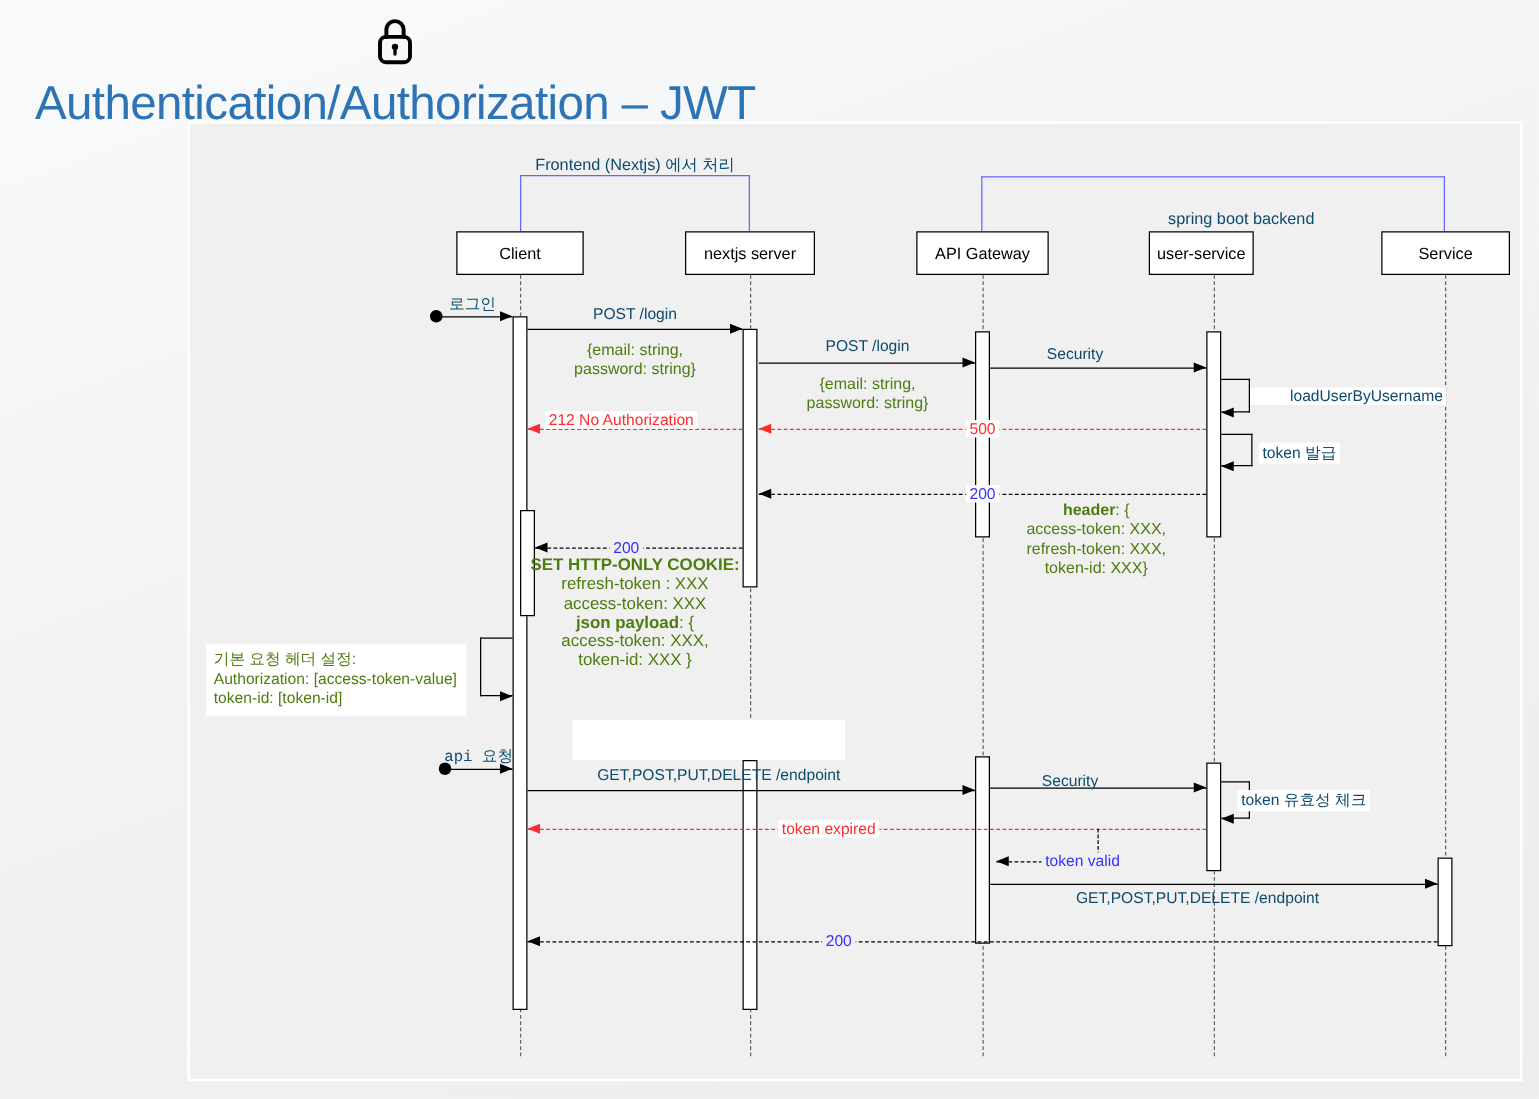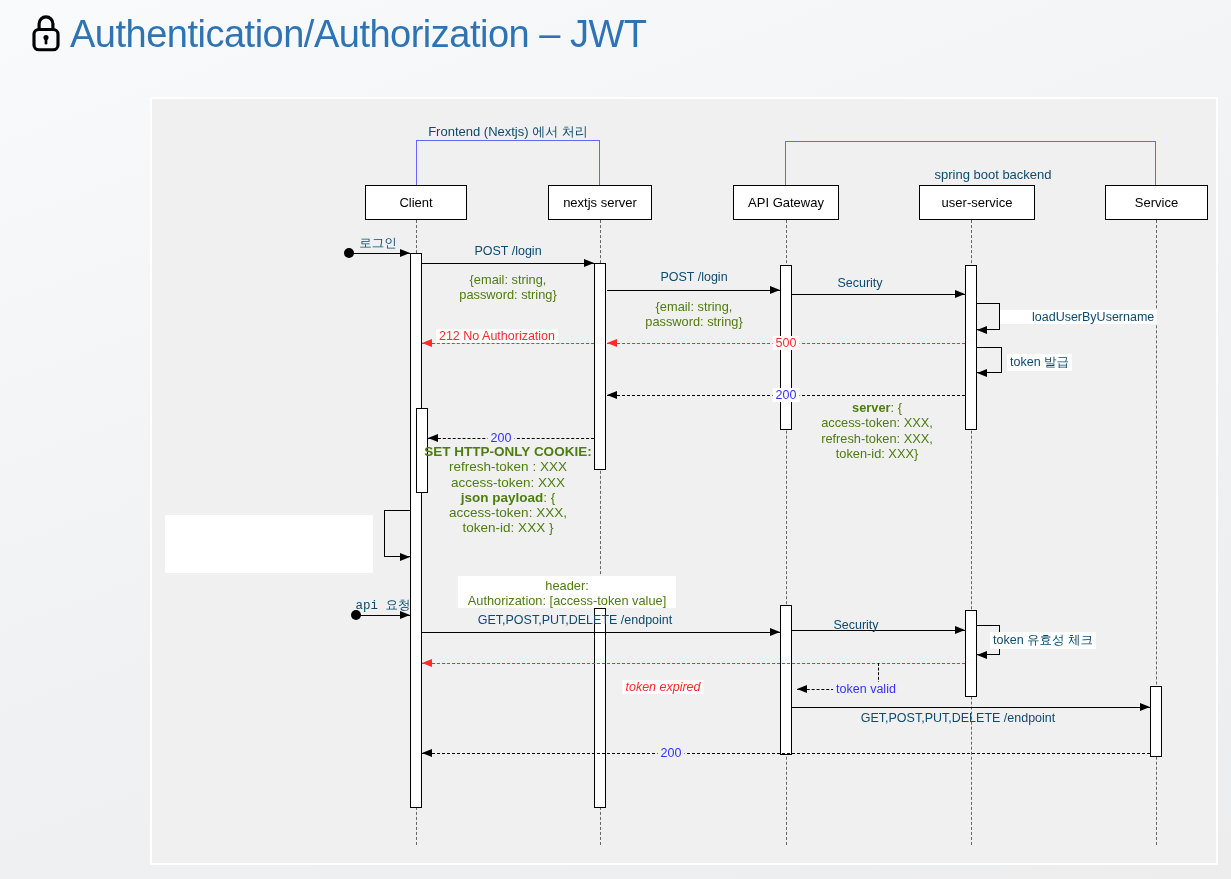--- a/index.html
+++ b/index.html
@@ -5,21 +5,21 @@
   * { margin:0; padding:0; box-sizing:border-box; }
   html,body { width:1231px; height:879px; }
   body {
     font-family:"Liberation Sans","DejaVu Sans",sans-serif;
     background:linear-gradient(160deg,#f8fafc 0%,#eff1f2 55%,#ededee 100%);
     overflow:hidden;
   }
   .canvas { position:relative; width:1231px; height:879px; }
 
   
-  .title-row { position:absolute; left:28px; top:12px; display:flex; align-items:center; gap:6px; }
+  .title-row { position:absolute; left:28px; top:12px; display:flex; align-items:center; gap:6px;flex-direction:column; }
   .title-text { font-size:38px; color:#2E74B5; letter-spacing:-0.5px; }
 
   
   .panel { position:absolute; left:150px; top:97px; width:1068px; height:768px;
            background:#f0f0f0; border:2px solid #ffffff; }
 
   
   .pbox { position:absolute; height:35px; background:#fff; border:1px solid #000;
           display:flex; align-items:center; justify-content:center; font-size:13px; color:#000; }
   .lifeline { position:absolute; width:0; border-left:1px dashed #666; }
@@ -80,21 +80,21 @@
 
   <div class="pbox" style="left:365px; top:185px; width:102px;">
       <span>Client</span>
     </div>
   <div class="pbox" style="left:548px; top:185px; width:104px;">
       <span>nextjs server</span>
     </div>
   <div class="pbox" style="left:733px; top:185px; width:106px;">
       <span>API Gateway</span>
     </div>
-  <div class="pbox" style="left:919px; top:185px; width:116px;">
+  <div class="pbox" style="left:919px; top:185px; width:84px;">
       <span>user-service</span>
     </div>
   <div class="pbox" style="left:1105px; top:185px; width:103px;">
       <span>Service</span>
     </div>
 
   <div class="act" style="left:410px; top:253px; height:555px;"></div>
   <div class="act" style="left:416px; top:408px; height:85px;"></div>
   <div class="act" style="left:594px; top:263px; height:207px;"></div>
   <div class="act" style="left:594px; top:608px; height:200px;"></div>
@@ -138,21 +138,21 @@
 
   <div class="loop-r" style="left:977px; top:347px; width:25px; height:26px;"></div>
   <div class="arr l" style="left:977px; top:368.5px;"></div>
   <div class="lbl left wbg" style="left:1007px; top:354px;">token 발급</div>
 
   <div class="hl dash" style="left:607px; top:395px; width:358px;"></div>
   <div class="arr l" style="left:607px; top:390.5px;"></div>
   <div class="lbl blue wbg" style="left:786px; top:388px;">200</div>
 
   <div class="blk" style="left:877px; top:400px;">
-    <div><span class="b">server</span><span>: {</span></div>
+    <div><span class="b">header</span><span>: {</span></div>
     <div>access-token: XXX,</div>
     <div>refresh-token: XXX,</div>
     <div>token-id: XXX}</div>
   </div>
 
   <div class="hl dash" style="left:428px; top:438px; width:166px;"></div>
   <div class="arr l" style="left:428px; top:433.5px;"></div>
   <div class="lbl blue gbg" style="left:501px; top:431px;">200</div>
 
   <div class="blk" style="left:508px; top:444px; font-size:13.5px;">
@@ -160,47 +160,48 @@
     <div>refresh-token : XXX</div>
     <div>access-token: XXX</div>
     <div><span class="b">json payload</span><span>: {</span></div>
     <div>access-token: XXX,</div>
     <div>token-id: XXX }</div>
   </div>
 
   <div class="loop-l" style="left:384px; top:510px; width:26px; height:47px;"></div>
   <div class="arr r" style="left:400px; top:552.5px;"></div>
   <div class="wbox" style="left:165px; top:515px; width:208px; height:58px;"></div>
+  <div class="blk left" style="left:171px; top:520px; font-size:12.5px; line-height:15.5px;">
+    <div>기본 요청 헤더 설정:</div>
+    <div>Authorization:  [access-token-value]</div>
+    <div>token-id: [token-id]</div>
+  </div>
 
   <div class="wbox" style="left:458px; top:576px; width:218px; height:32px;"></div>
-  <div class="blk" style="left:567px; top:578px; font-size:12.8px; line-height:15px;">
-    <div>header:</div>
-    <div>Authorization: [access-token value]</div>
-  </div>
 
   <div class="dot" style="left:351px; top:610px;"></div>
   <div class="hl" style="left:359px; top:615px; width:51px;"></div>
   <div class="arr r" style="left:400px; top:610.5px;"></div>
   <div class="lbl" style="left:383px; top:597px;font-family:Liberation Mono, monospace;">api 요청</div>
 
   <div class="hl" style="left:422px; top:632px; width:358px;"></div>
   <div class="arr r" style="left:770px; top:627.5px;"></div>
   <div class="lbl" style="left:575px; top:613px;">GET,POST,PUT,DELETE /endpoint</div>
 
   <div class="hl" style="left:792px; top:630px; width:173px;"></div>
   <div class="arr r" style="left:955px; top:625.5px;"></div>
   <div class="lbl" style="left:856px; top:618px;">Security</div>
 
   <div class="loop-r" style="left:977px; top:625px; width:23px; height:30px;"></div>
   <div class="arr l" style="left:977px; top:650.5px;"></div>
   <div class="lbl left wbg" style="left:990px; top:632px;">token 유효성 체크</div>
 
   <div class="hl dash red" style="left:422px; top:663px; width:543px;"></div>
   <div class="arr l red" style="left:422px; top:658.5px;"></div>
-  <div class="lbl red wbg" style="left:663px; top:680px;font-style:italic;">token expired</div>
+  <div class="lbl red wbg" style="left:663px; top:656px;">token expired</div>
 
   <div class="vl dash" style="left:878px; top:663px; height:26px;"></div>
   <div class="hl dash" style="left:797px; top:689px; width:81px;"></div>
   <div class="arr l" style="left:797px; top:684.5px;"></div>
   <div class="lbl blue gbg" style="left:866px; top:682px;">token valid</div>
 
   <div class="hl" style="left:792px; top:707px; width:358px;"></div>
   <div class="arr r" style="left:1140px; top:702.5px;"></div>
   <div class="lbl" style="left:958px; top:711px;">GET,POST,PUT,DELETE /endpoint</div>
 

